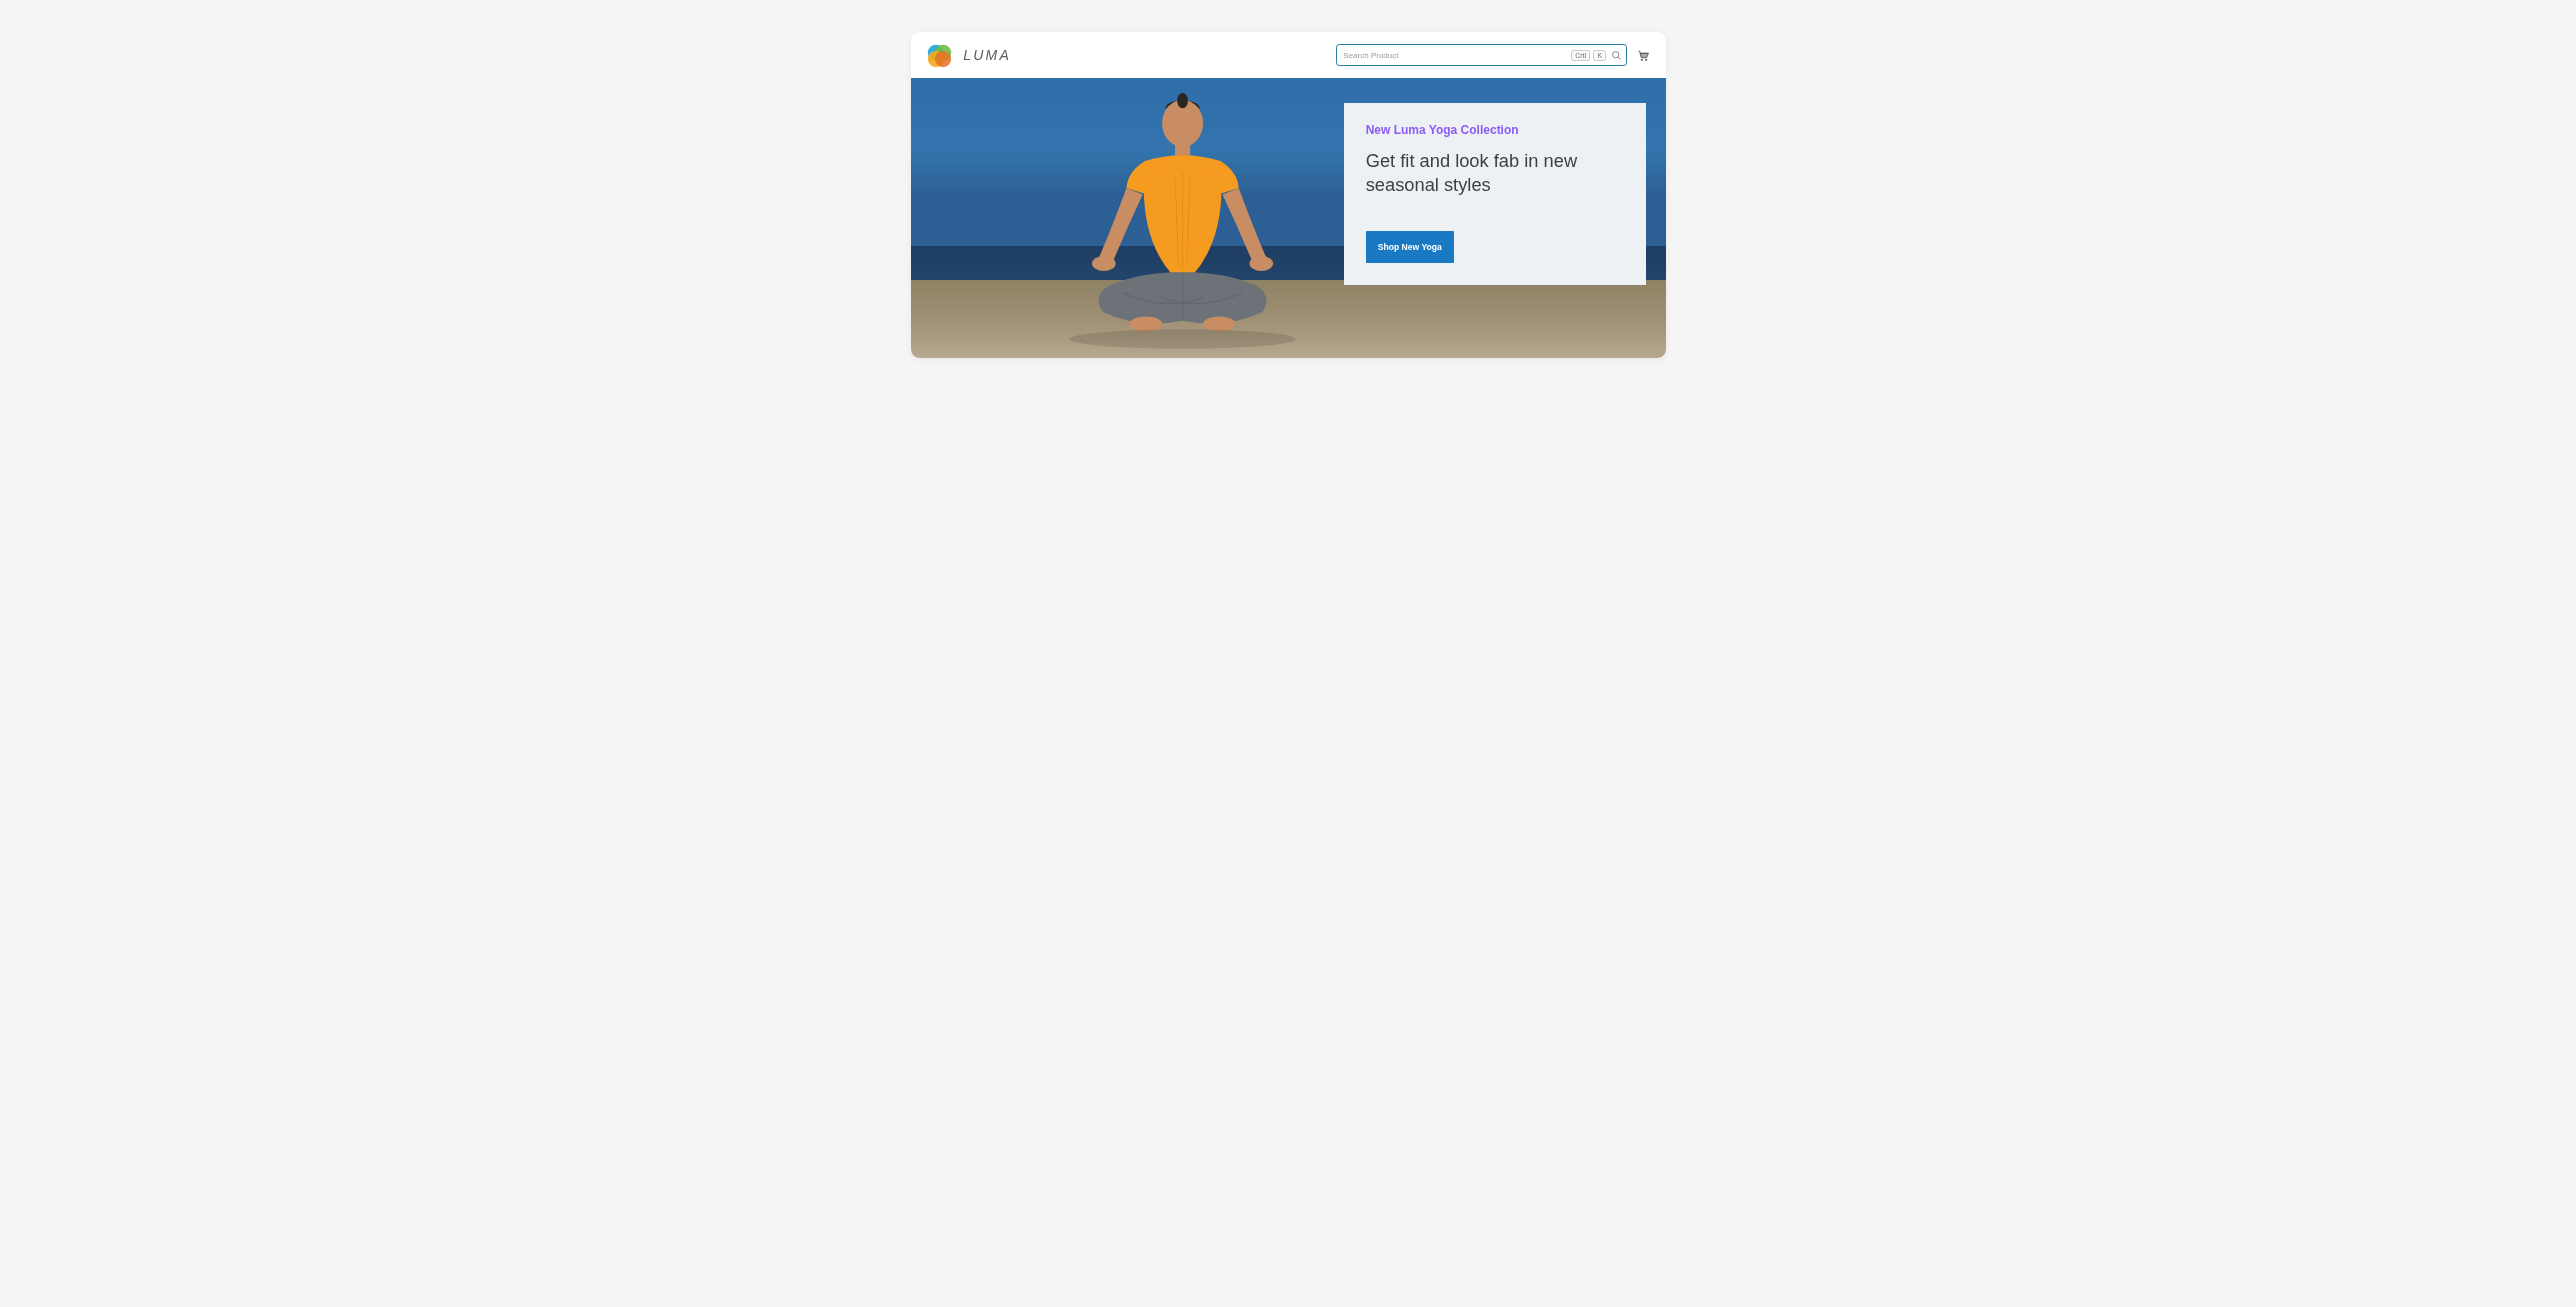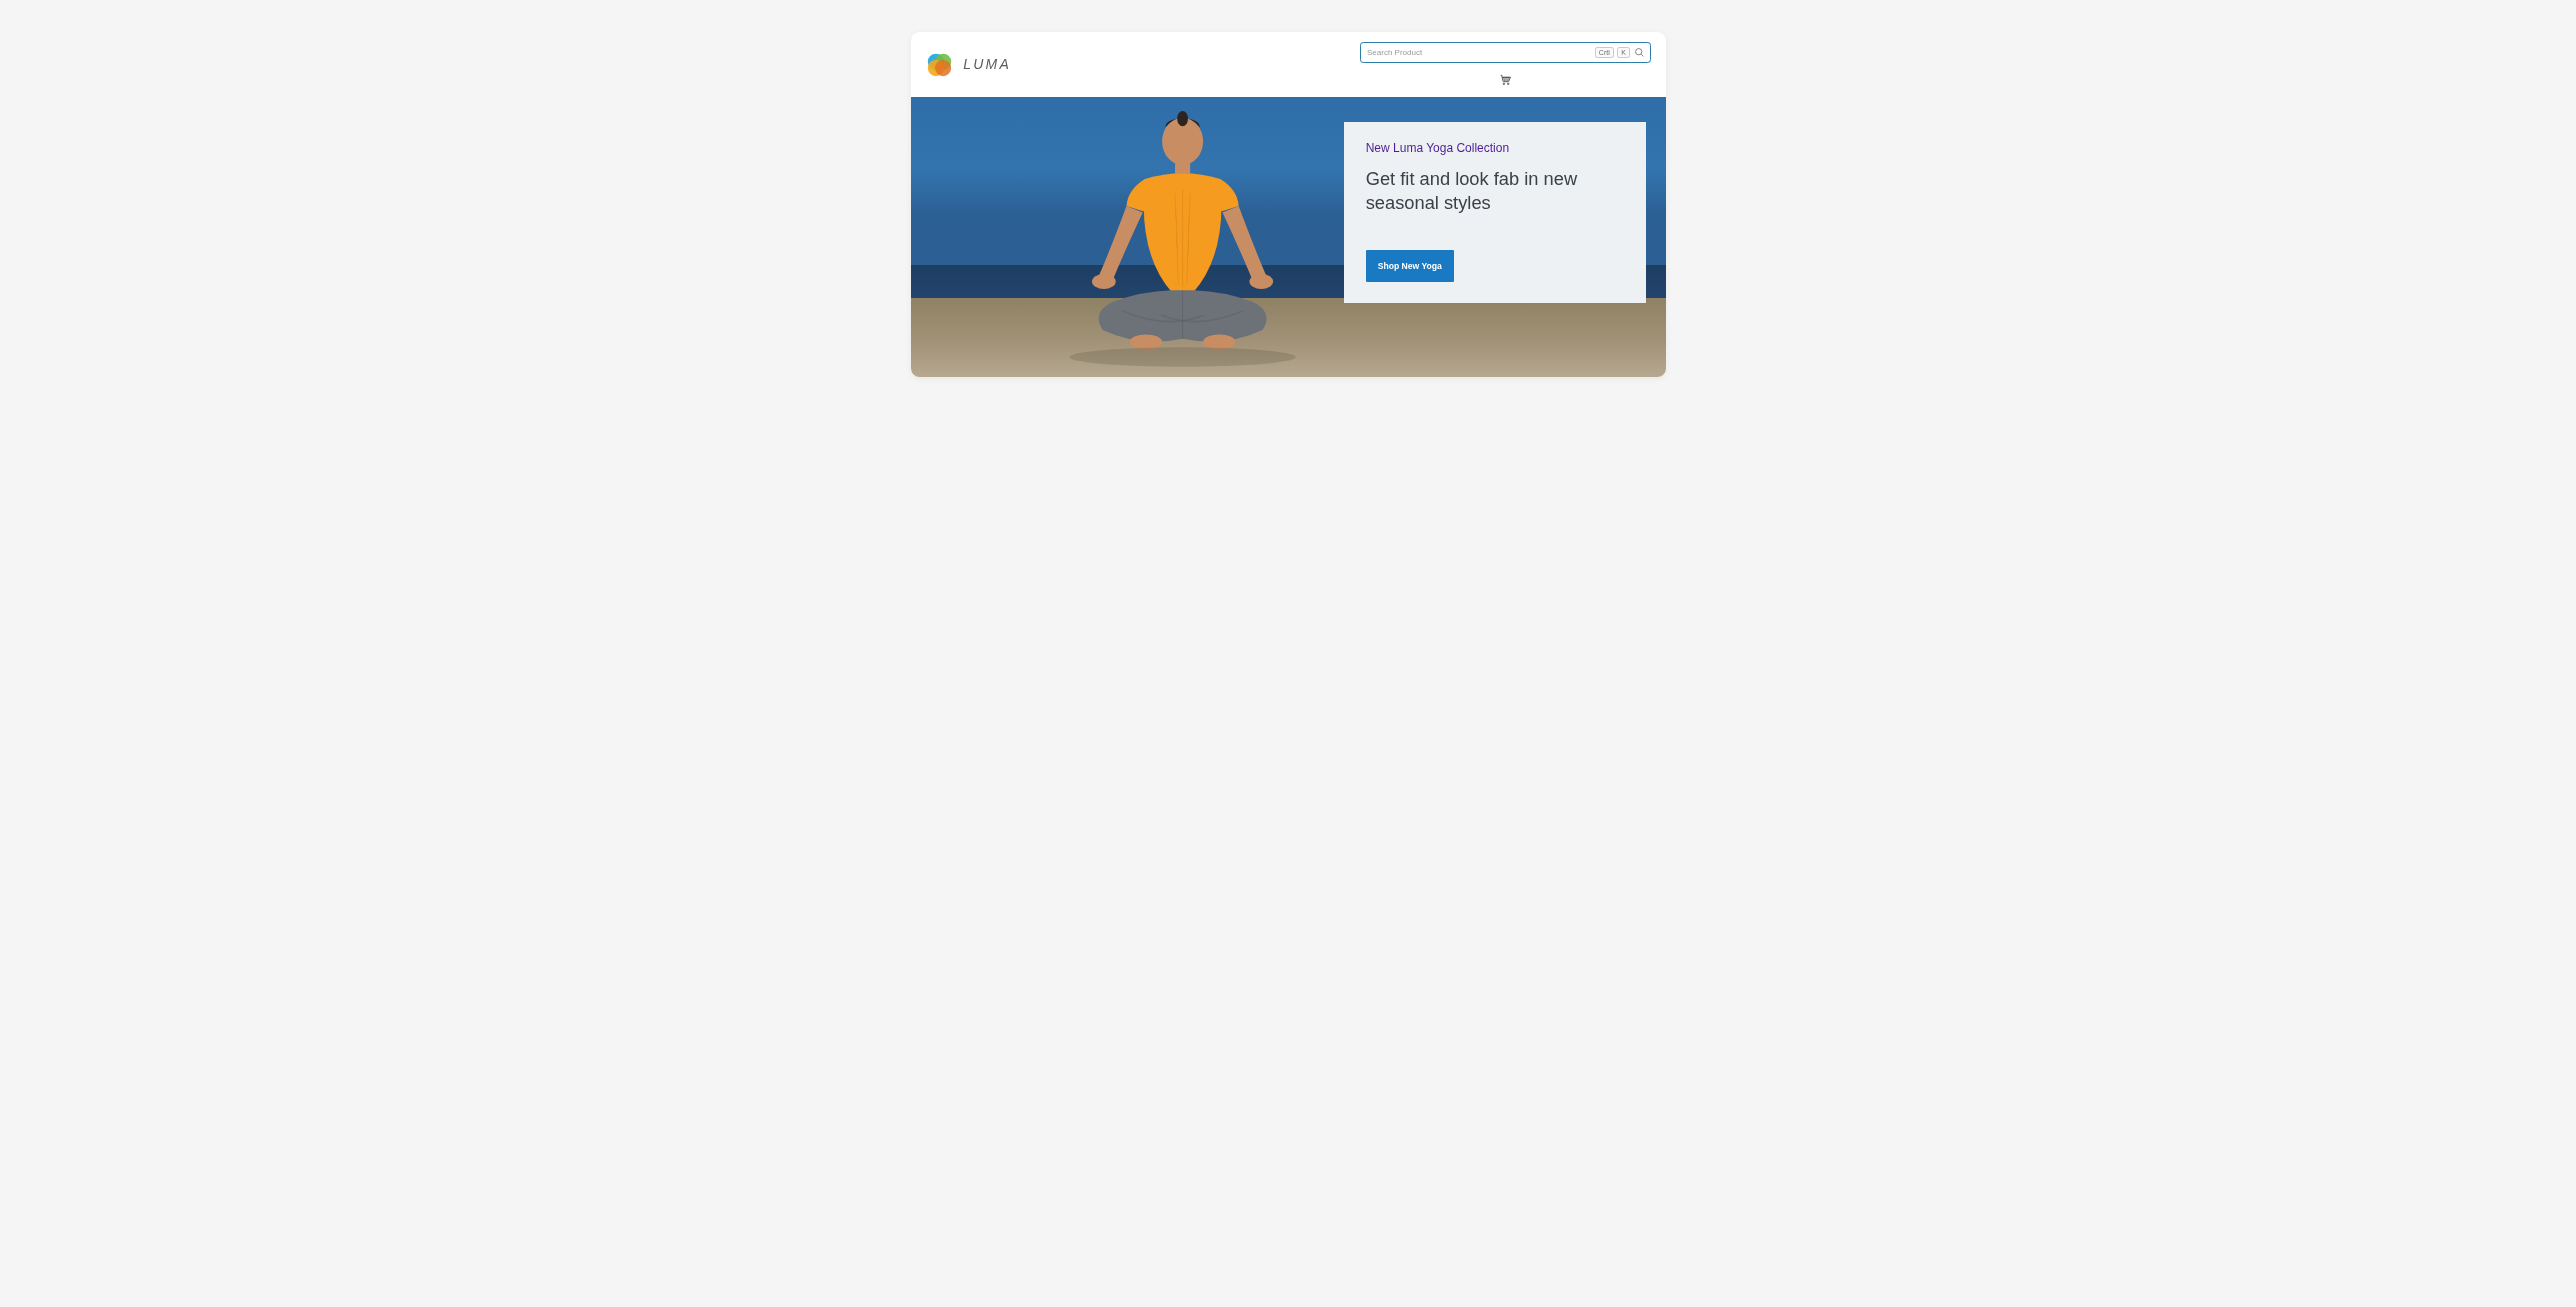--- a/index.html
+++ b/index.html
@@ -39,21 +39,20 @@
     .brand-name {
       font-size: 14px;
       letter-spacing: 2.2px;
       color: #5c5c5c;
       font-weight: 500;
     }
     .header-right {
       display: flex;
       align-items: center;
       gap: 9.7px;
-      flex-direction: column;
     }
     .search-box {
       border: 1.1px solid #2b7ea9;
       border-radius: 3.2px;
       height: 21.6px;
       width: 291px;
       display: flex;
       align-items: center;
       padding: 0 3.2px 0 6.5px;
       gap: 3.2px;
@@ -132,23 +131,23 @@
     }
     .hero-panel {
       position: absolute;
       right: 19.4px;
       top: 25px;
       width: 302px;
       background: #eef1f3;
       padding: 19.4px 21.6px 21.6px 21.6px;
     }
     .hero-eyebrow {
-      color: #4c1d95;
+      color: #8b5cf6;
       font-size: 12px;
-      font-weight: 400;
+      font-weight: 700;
       margin-bottom: 12px;
     }
     .hero-headline {
       color: #3a4148;
       font-size: 18.3px;
       line-height: 1.3;
       font-weight: 400;
       margin-bottom: 35px;
     }
     .cta-btn {

